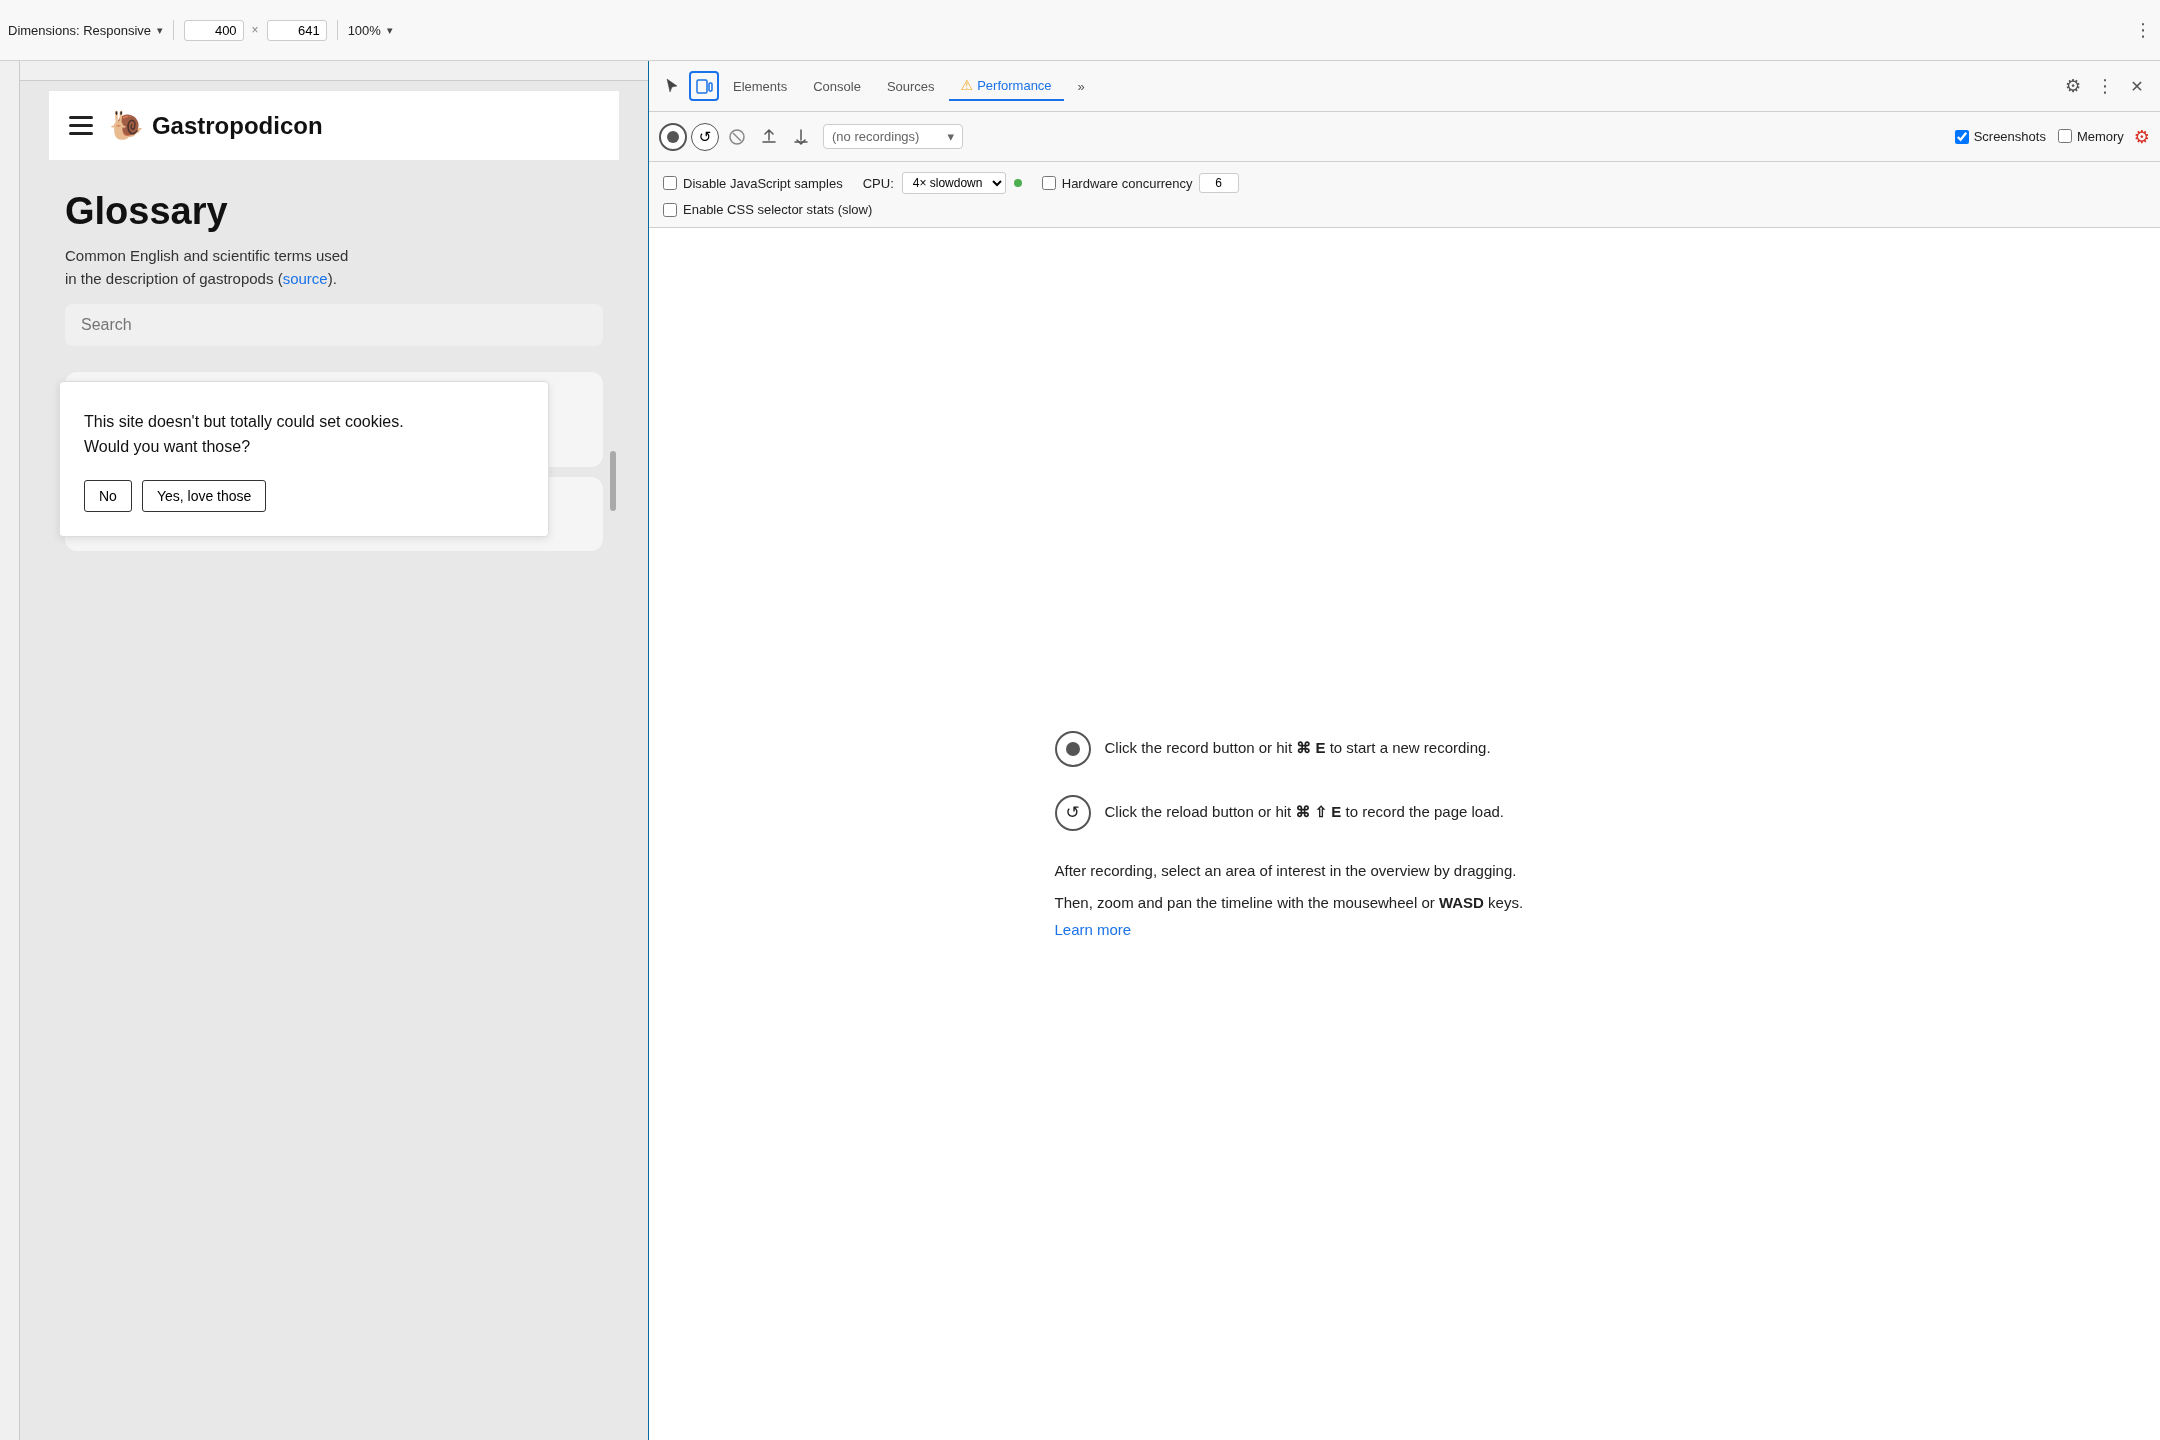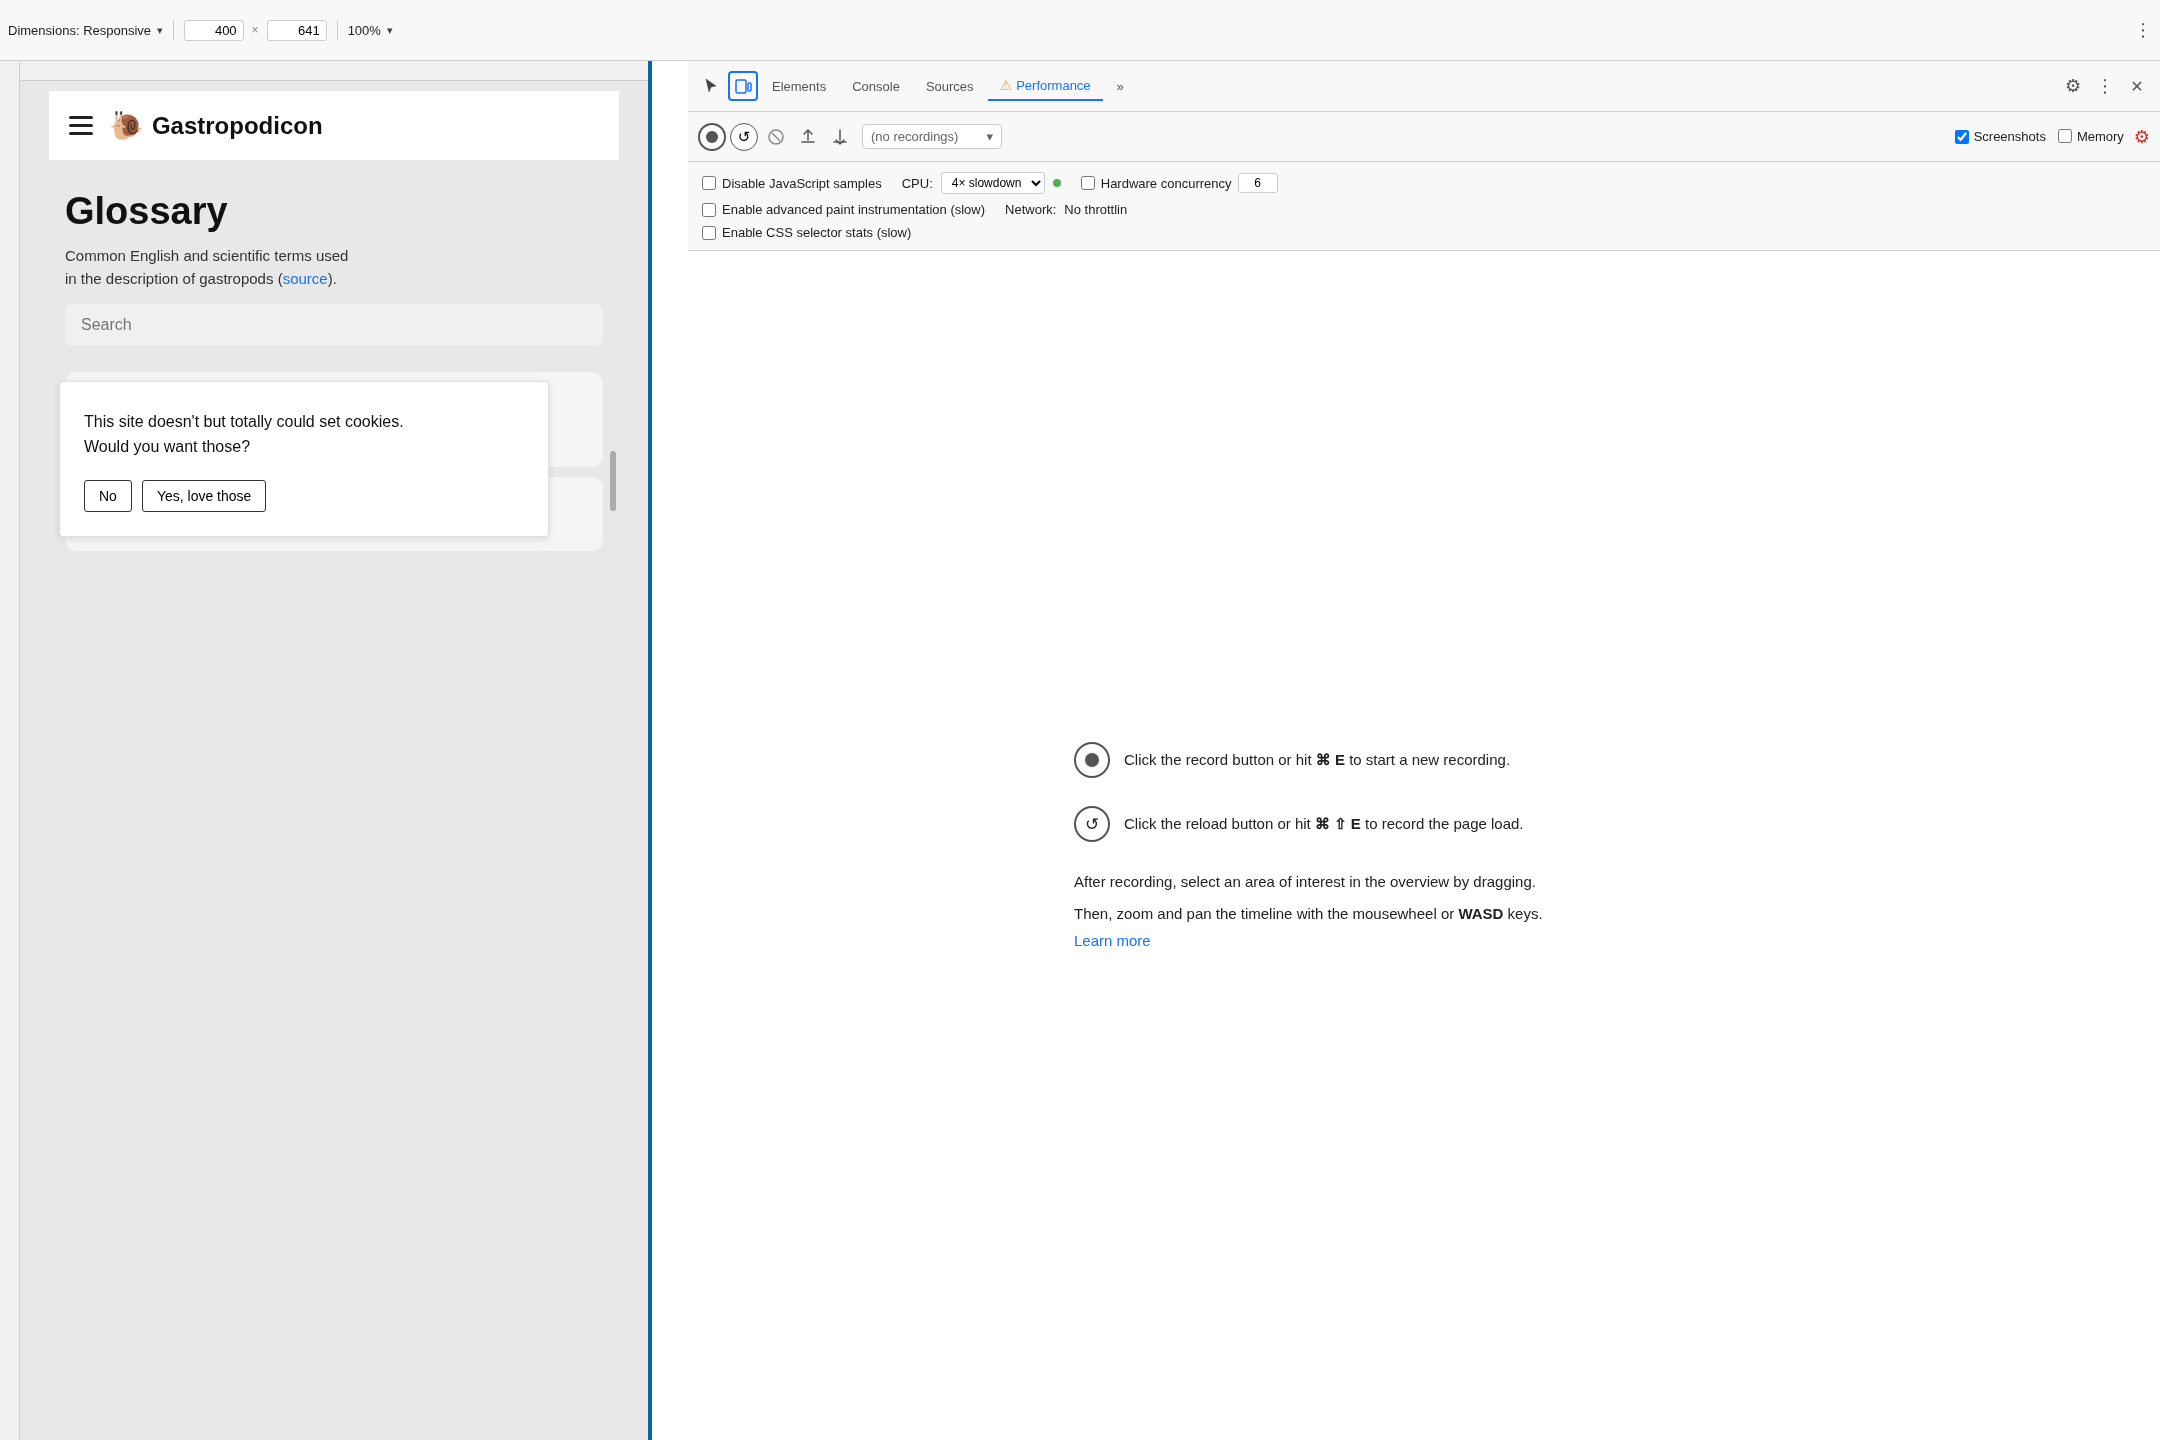--- a/index.html
+++ b/index.html
@@ -254,23 +254,22 @@
       border-radius: 3px;
       margin: 0 auto;
     }
 
     
     .devtools-panel {
       flex: 1;
       background: #fff;
       display: flex;
       flex-direction: column;
-      border-left: 4px solid #0369a1;
+      border-left: 1px solid #0369a1;
       overflow: hidden;
-      padding-left: 36px;
     }
 
     
     .devtools-topbar {
       display: flex;
       align-items: center;
       height: 51px;
       border-bottom: 1px solid #d0d0d0;
       padding: 0 8px;
       gap: 2px;
@@ -751,32 +750,20 @@
           <span style="width:8px;height:8px;border-radius:50%;background:#4caf50;display:inline-block;"></span>
         </div>
 
         <label class="settings-checkbox-group">
           <input type="checkbox" style="">
           <span>Hardware concurrency</span>
           <input type="text" class="hw-concurrency-input" value="6" style="">
         </label>
       </div>
 
-      <div class="settings-row">
-
-        <label class="settings-checkbox-group">
-          <input type="checkbox" style="">
-          <span>Enable advanced paint instrumentation (slow)</span>
-        </label>
-
-        <div class="settings-label-group">
-          <span>Network:</span>
-          <span style="cursor:pointer;">No throttlin</span>
-        </div>
-      </div>
 
       <div class="settings-row">
 
         <label class="settings-checkbox-group">
           <input type="checkbox" style="">
           <span>Enable CSS selector stats (slow)</span>
         </label>
       </div>
     </div>
 

